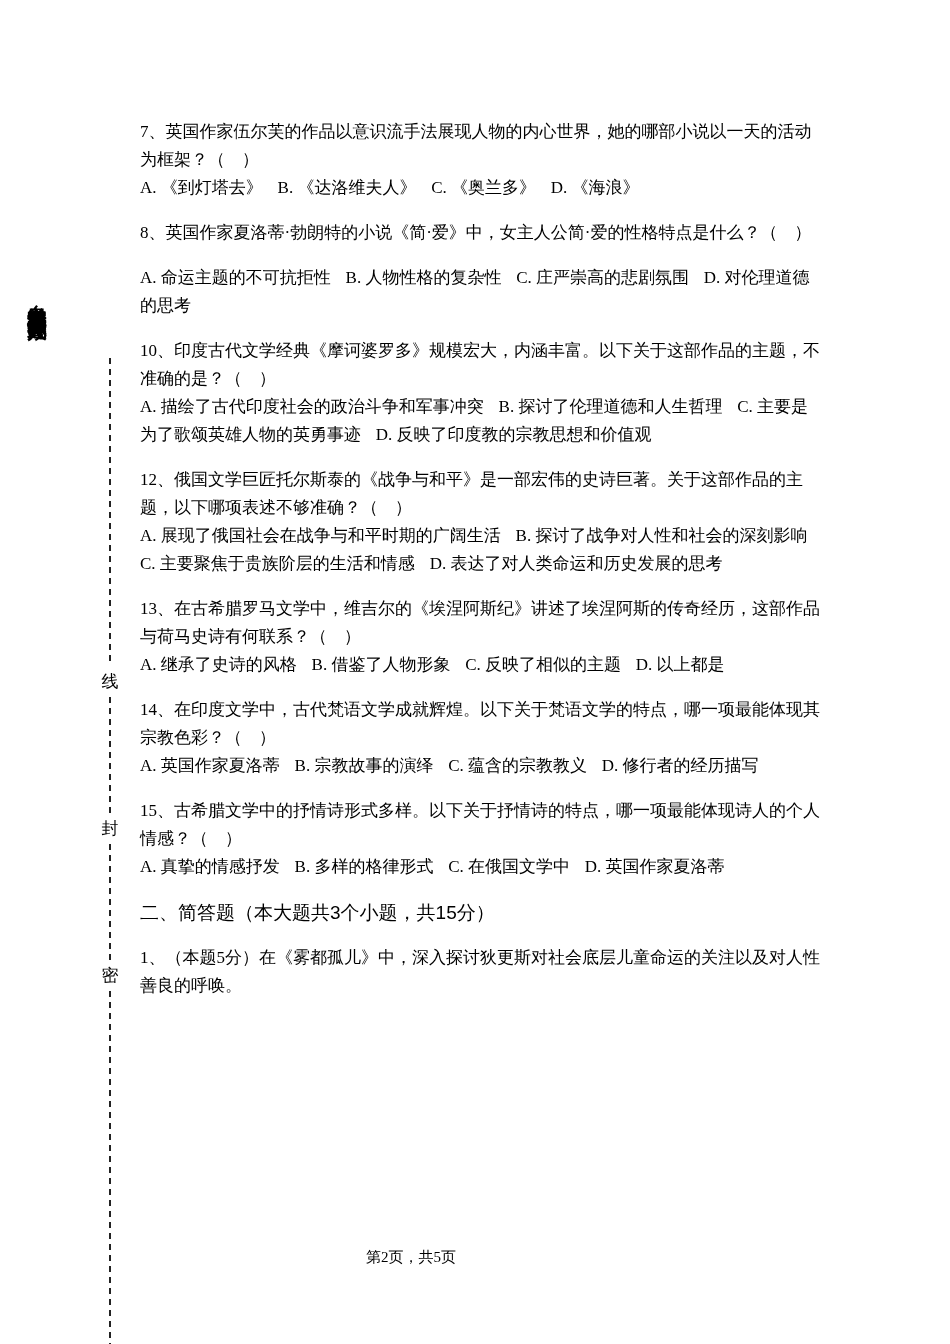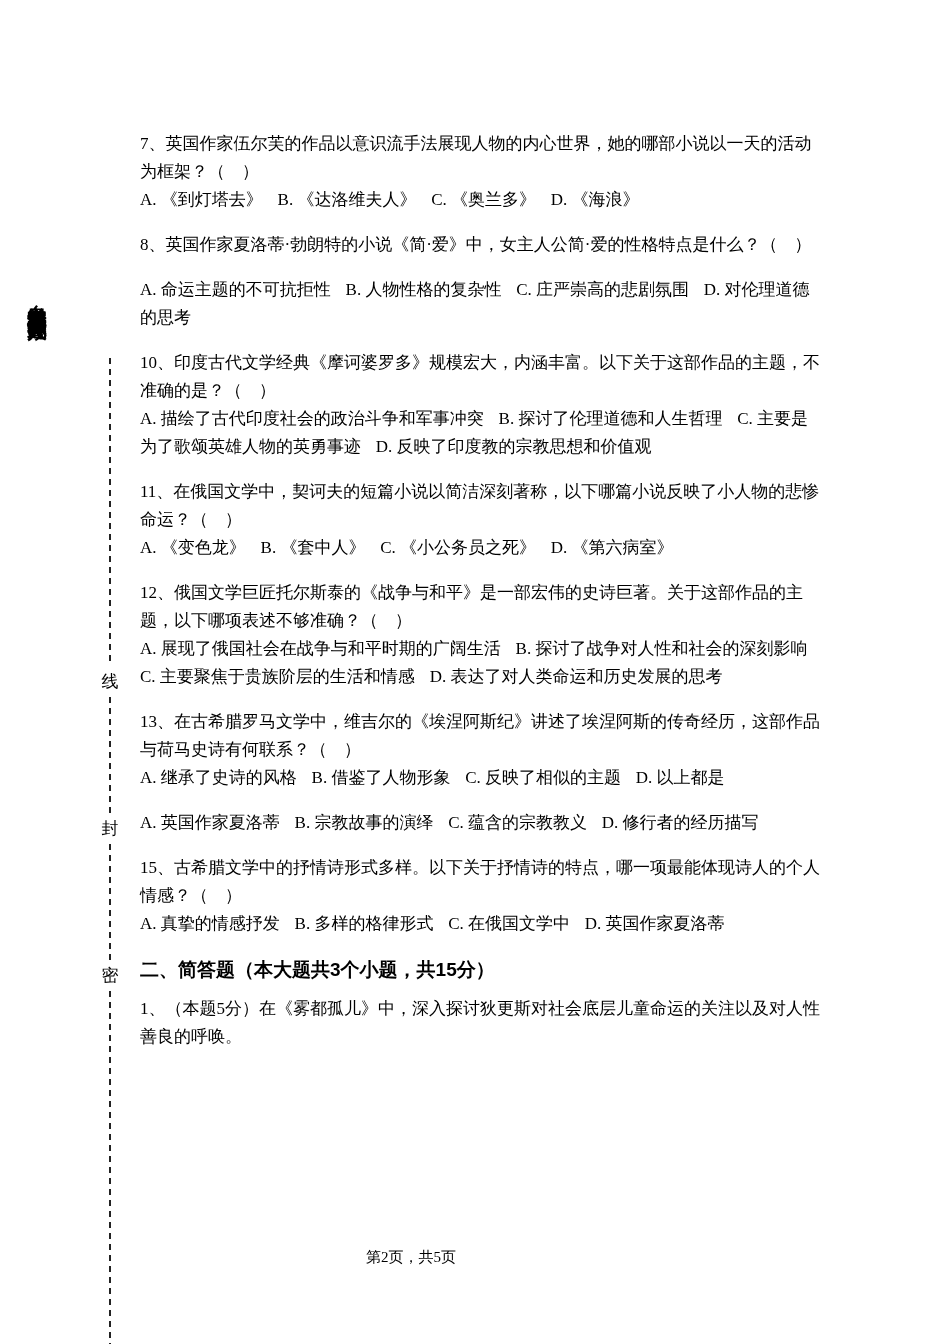--- a/index.html
+++ b/index.html
@@ -51,36 +51,36 @@
   .seal-char {
     font-size: 17px;
     line-height: 1;
     padding: 7px 0;
   }
 
   
   .main {
     position: absolute;
     left: 140px;
-    top: 130px;
+    top: 118px;
     width: 684px;
     font-size: 17px;
     line-height: 28px;
   }
   p { margin: 0; }
   .question { margin-bottom: 17px; }
   .options .opt { margin-right: 0.62em; }
   .options .opt:last-child { margin-right: 0; margin-top: 36px; }
 
   .section-title {
     font-family: "Liberation Sans", "DejaVu Sans", sans-serif;
-    font-weight: 700;
+    font-weight: 400;
     font-size: 19px;
     line-height: 30px;
-    margin: 8px 0 10px 0;
+    margin: 8px 0 16px 0;
   }
 
   .footer {
     position: absolute;
     top: 1248px;
     left: 0;
     width: 822px;
     text-align: center;
     font-size: 15px;
   }
@@ -130,29 +130,20 @@
     <div class="question">
       <p class="stem">10、印度古代文学经典《摩诃婆罗多》规模宏大，内涵丰富。以下关于这部作品的主题，不准确的是？（　）</p>
       <p class="options">
         <span class="opt">A. 描绘了古代印度社会的政治斗争和军事冲突</span>
         <span class="opt">B. 探讨了伦理道德和人生哲理</span>
         <span class="opt">C. 主要是为了歌颂英雄人物的英勇事迹</span>
         <span class="opt">D. 反映了印度教的宗教思想和价值观</span>
       </p>
     </div>
 
-    <div class="question">
-      <p class="stem">11、在俄国文学中，契诃夫的短篇小说以简洁深刻著称，以下哪篇小说反映了小人物的悲惨命运？（　）</p>
-      <p class="options">
-        <span class="opt">A. 《变色龙》</span>
-        <span class="opt">B. 《套中人》</span>
-        <span class="opt">C. 《小公务员之死》</span>
-        <span class="opt">D. 《第六病室》</span>
-      </p>
-    </div>
 
     <div class="question">
       <p class="stem">12、俄国文学巨匠托尔斯泰的《战争与和平》是一部宏伟的史诗巨著。关于这部作品的主题，以下哪项表述不够准确？（　）</p>
       <p class="options">
         <span class="opt">A. 展现了俄国社会在战争与和平时期的广阔生活</span>
         <span class="opt">B. 探讨了战争对人性和社会的深刻影响</span>
         <span class="opt">C. 主要聚焦于贵族阶层的生活和情感</span>
         <span class="opt">D. 表达了对人类命运和历史发展的思考</span>
       </p>
     </div>
@@ -161,20 +152,21 @@
       <p class="stem">13、在古希腊罗马文学中，维吉尔的《埃涅阿斯纪》讲述了埃涅阿斯的传奇经历，这部作品与荷马史诗有何联系？（　）</p>
       <p class="options">
         <span class="opt">A. 继承了史诗的风格</span>
         <span class="opt">B. 借鉴了人物形象</span>
         <span class="opt">C. 反映了相似的主题</span>
         <span class="opt">D. 以上都是</span>
       </p>
     </div>
 
     <div class="question">
+      <p class="stem">14、在印度文学中，古代梵语文学成就辉煌。以下关于梵语文学的特点，哪一项最能体现其宗教色彩？（　）</p>
       <p class="options">
         <span class="opt">A. 英国作家夏洛蒂</span>
         <span class="opt">B. 宗教故事的演绎</span>
         <span class="opt">C. 蕴含的宗教教义</span>
         <span class="opt">D. 修行者的经历描写</span>
       </p>
     </div>
 
     <div class="question">
       <p class="stem">15、古希腊文学中的抒情诗形式多样。以下关于抒情诗的特点，哪一项最能体现诗人的个人情感？（　）</p>

